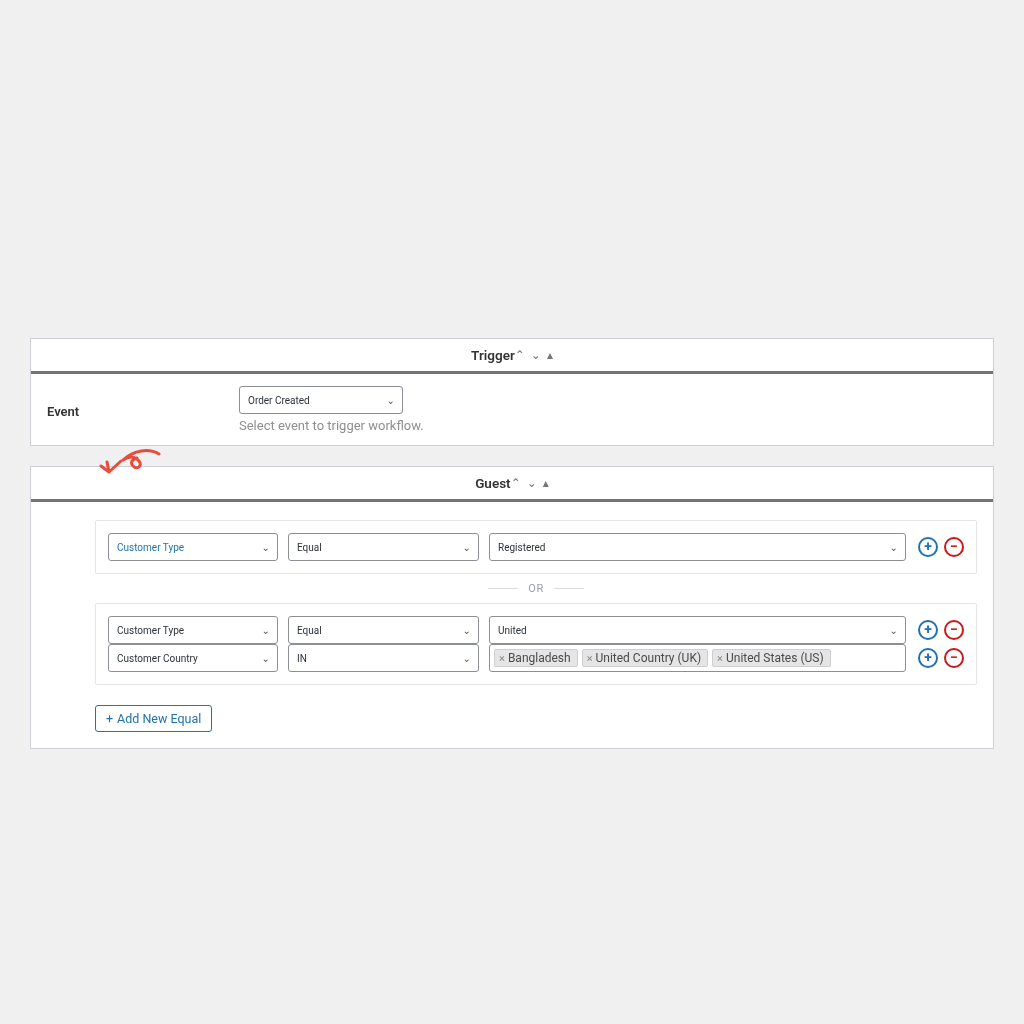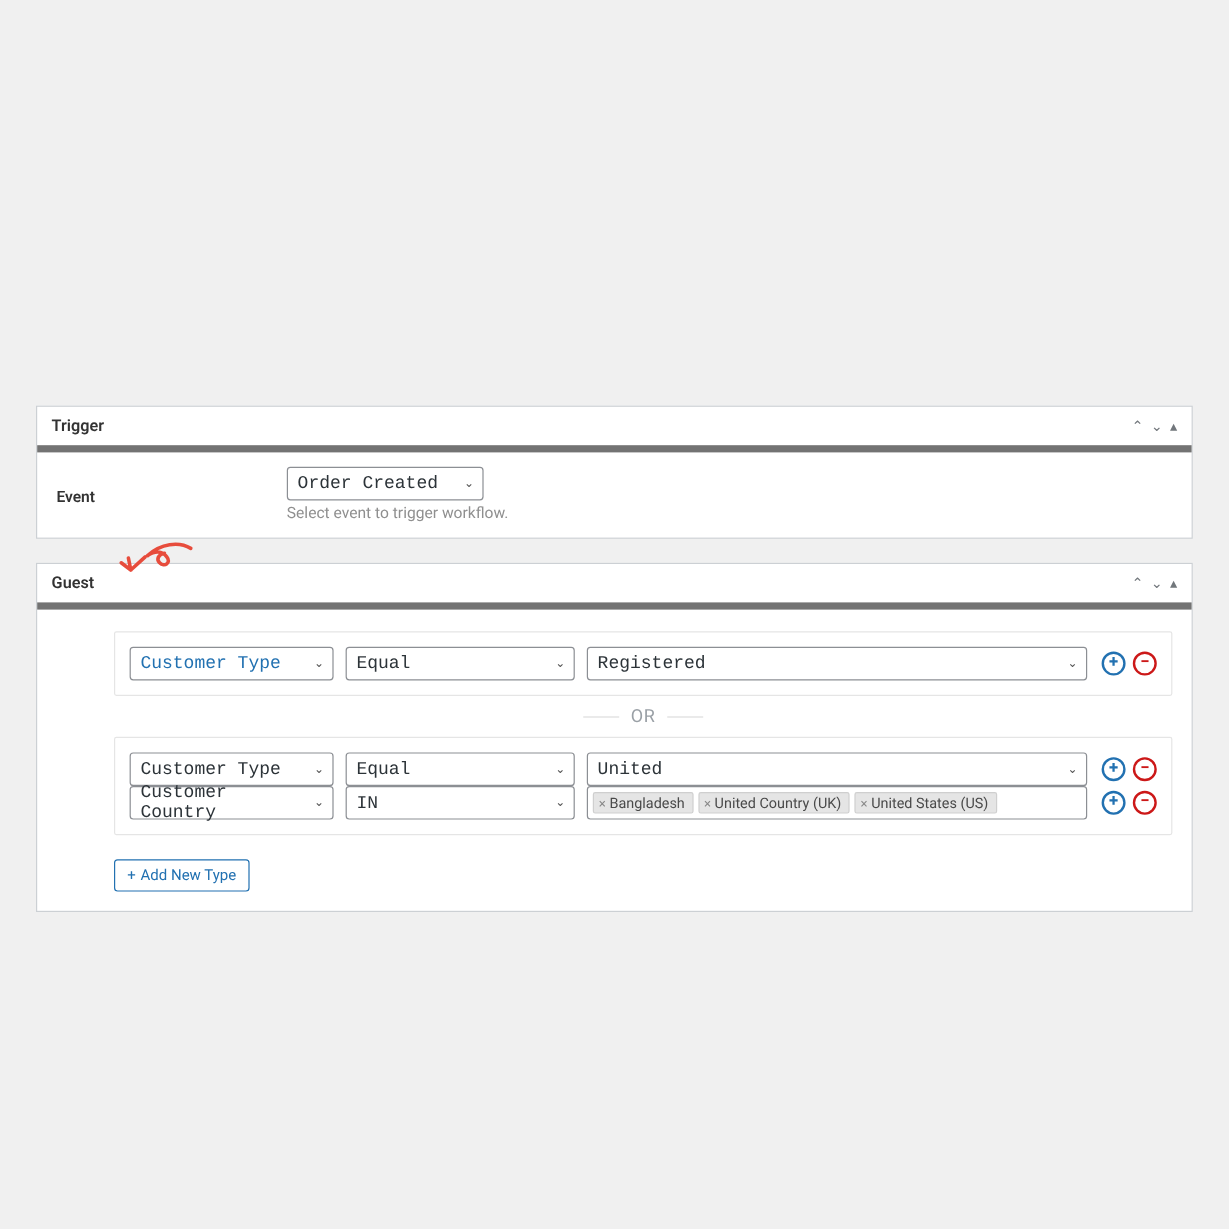--- a/index.html
+++ b/index.html
@@ -16,24 +16,24 @@
     .wrap { position: absolute; left: 30px; right: 30px; top: 338px; }
 
     
     .panel {
       background: #fff;
       border: 1px solid #ccd0d4;
       margin-bottom: 20px;
     }
     .panel-header {
       display: flex;
-      justify-content: space-between;
+      justify-content: center;
       align-items: center;
       padding: 8px 12px;
-      border-bottom: 6px solid #737373;
+      border-bottom: 3px solid #737373;
     }
     .panel-title { font-weight: 600; font-size: 13.5px; }
     .panel-controls { display: flex; gap: 6px; color: #72777c; }
     .panel-controls span { cursor: pointer; font-size: 12px; line-height: 1; }
 
     .panel-body { padding: 12px 16px; }
 
     
     .trigger-row { display: flex; align-items: center; }
     .trigger-label { width: 192px; font-weight: 600; font-size: 13px; padding-top: 4px; }
@@ -43,26 +43,25 @@
       width: 164px;
     }
     .select-wrap.full { width: 100%; }
     .select {
       width: 100%;
       height: 28px;
       border: 1px solid #8c8f94;
       border-radius: 3px;
       background: #fff;
       padding: 4px 22px 4px 8px;
-      font-size: 15px;
+      font-size: 10px;
       color: #2c3338;
       display: flex;
       align-items: center;
       cursor: pointer;
-      font-family: Liberation Mono, monospace;
     }
     .select.blue { color: #2271b1; }
     .select-wrap .caret {
       position: absolute;
       right: 8px; top: 50%;
       transform: translateY(-50%);
       pointer-events: none;
       font-size: 10px;
       color: #555;
     }
@@ -105,21 +104,21 @@
     .icon-btn span { position: relative; top: -1px; }
 
     
     .sep {
       display: flex;
       align-items: center;
       margin: 8px 0;
       gap: 10px;
     }
     .sep .line { height: 1px; background: #ddd; width: 30px; }
-    .sep .lbl { color: #9aa0a6; font-size: 15px; letter-spacing: 0.5px; }
+    .sep .lbl { color: #9aa0a6; font-size: 11px; letter-spacing: 0.5px; }
     .sep.or { justify-content: center; margin: 8px 0 8px; }
     .sep.and { justify-content: center; margin: 6px 0 10px; }
 
     
     .tag-input {
       border: 1px solid #8c8f94;
       border-radius: 3px;
       background: #fff;
       min-height: 28px;
       padding: 2px 4px;
@@ -339,19 +338,19 @@
             <div class="icon-btn remove">
                 <span>−</span>
               </div>
           </div>
         </div>
 
       </div>
 
       <div class="add-group">
         <span>+</span>
-        <span>Add New Type</span>
+        <span>Add New Equal</span>
       </div>
 
     </div>
   </div>
 
 </div>
 
 </body></html>

